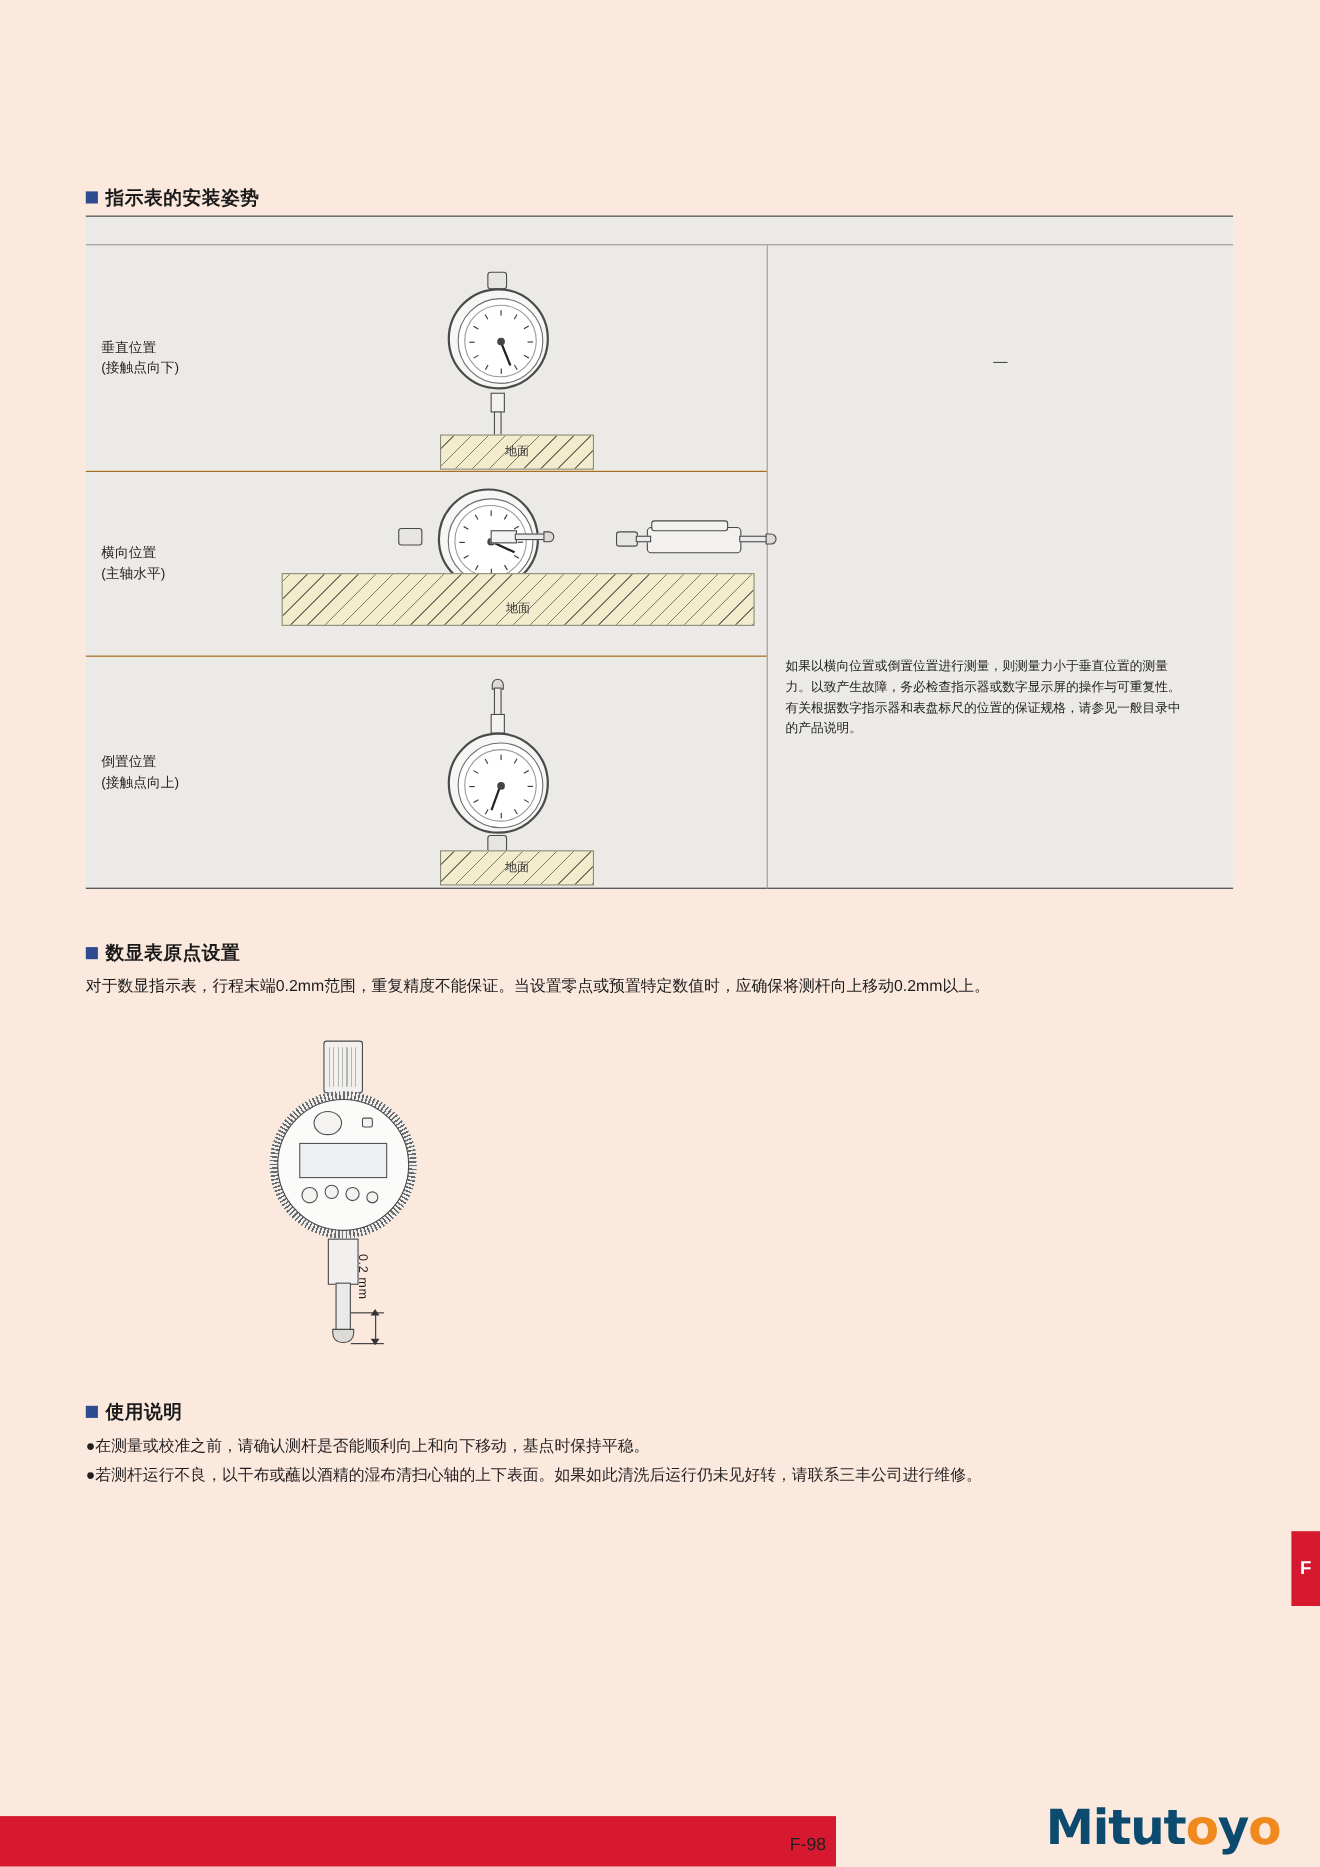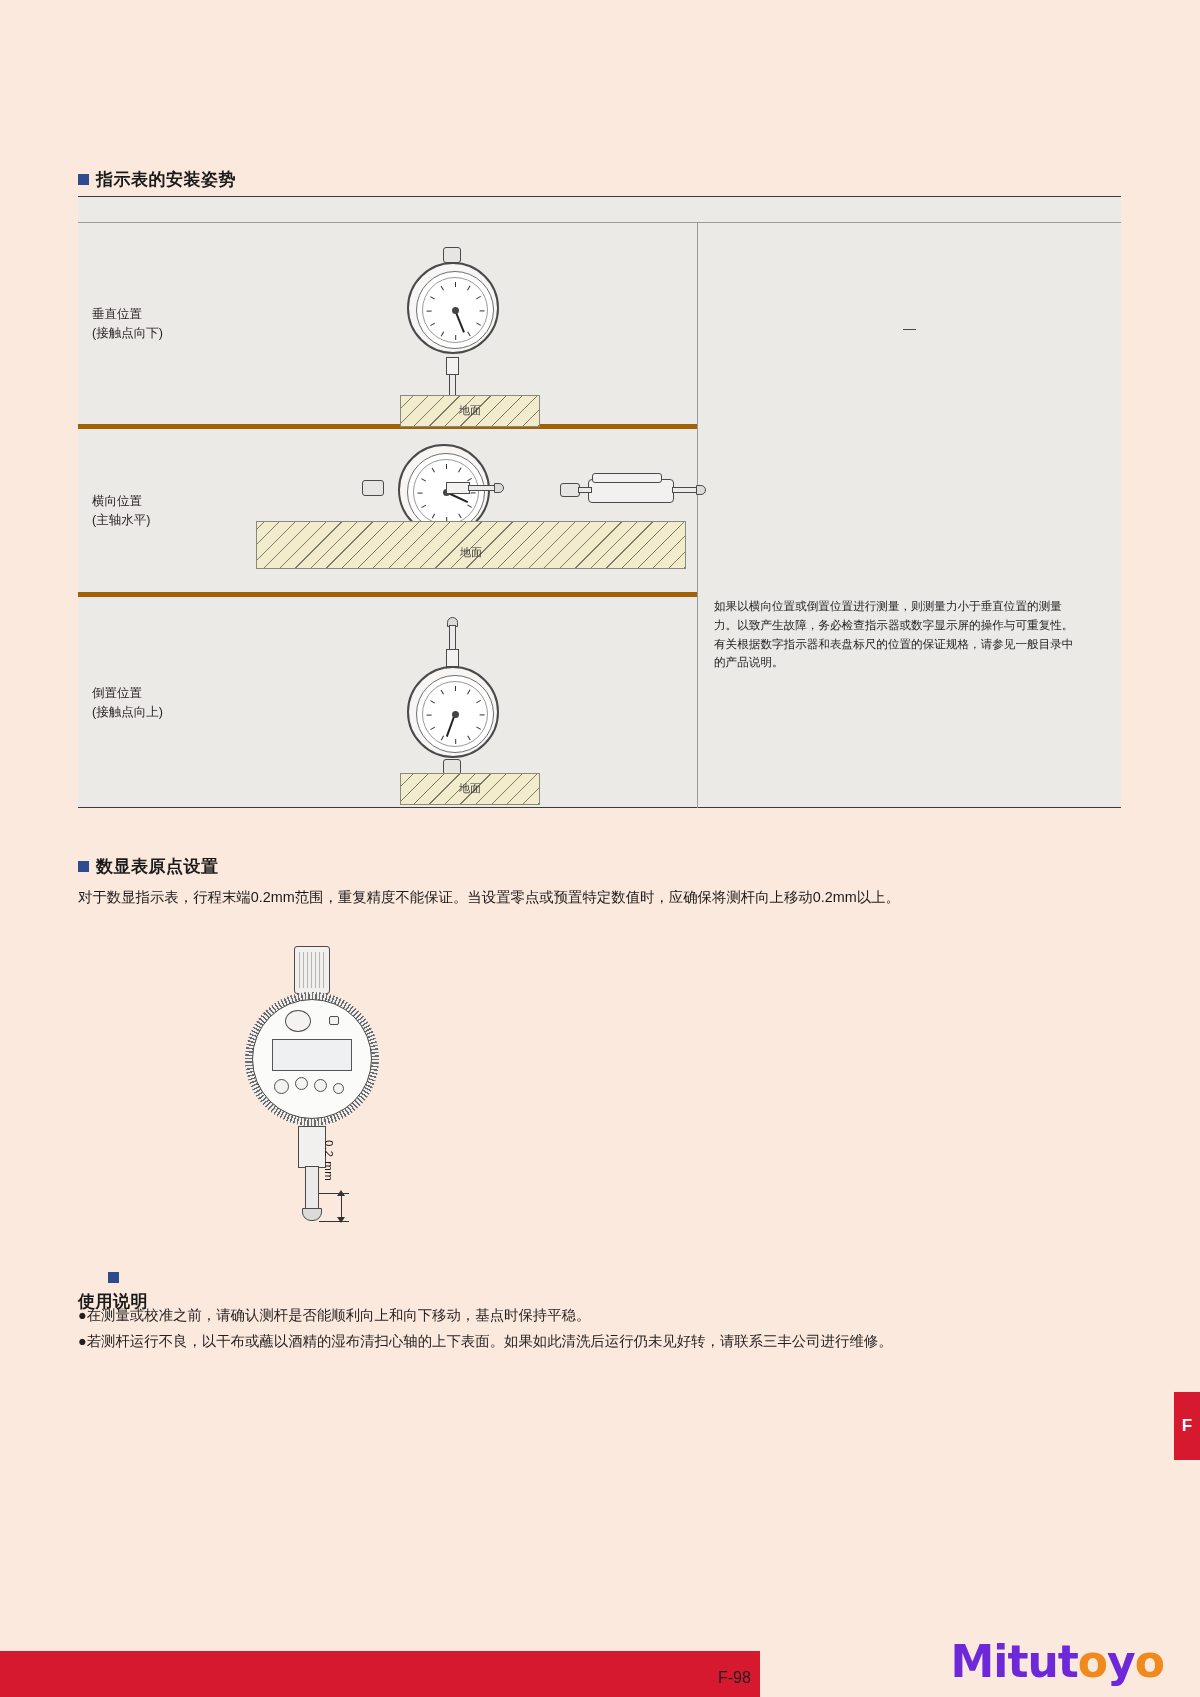--- a/index.html
+++ b/index.html
@@ -46,21 +46,21 @@
   }
   .col-pos { width:620px; border-right:1px solid #9d9a97; }
   .col-rem { flex:1; }
 
   .tbl-body { display:flex; height:585px; }
   .body-left { width:620px; border-right:1px solid #9d9a97; }
   .body-right { flex:1; position:relative; }
 
   .row {
     position:relative;
-    border-bottom:5px solid #a16207;
+    border-bottom:1px solid #a16207;
   }
   .row:last-child { border-bottom:none; }
   .row1 { height:206px; }
   .row2 { height:168px; }
   .row3 { height:211px; }
 
   .row-label {
     position:absolute; left:14px; top:50%;
     transform:translateY(-50%);
     font-size:12.5px; line-height:1.55;
@@ -233,21 +233,21 @@
   .footer-page {
     position:absolute; left:718px; bottom:10px;
     font-size:16px; color:#231f20;
   }
   .logo {
     position:absolute; right:36px; bottom:10px;
     font-size:44px; font-weight:bold; letter-spacing:-1px;
     color:#231f20;
     font-family:"DejaVu Sans", sans-serif;
   }
-  .logo .m { color:#6d28d9; }
+  .logo .m { color:#0c4a6e; }
   .logo .o1 { color:#f08a1e; }
   .logo .o2 { color:#f08a1e; }
 </style>
 </head>
 <body>
 
 <div class="page">
 
   <div class="sec-head" style="left:78px; top:168px;">
     <span class="sq"></span>
@@ -424,21 +424,21 @@
     <div class="digi-rod"></div>
     <div class="digi-tip"></div>
     <div class="dim-ext1"></div>
     <div class="dim-ext2"></div>
     <div class="dim-line"></div>
     <div class="dim-arrow-t"></div>
     <div class="dim-arrow-b"></div>
     <div class="dim-label">0.2 mm</div>
   </div>
 
-  <div class="sec-head" style="left:78px; top:1272px;flex-direction:column;">
+  <div class="sec-head" style="left:78px; top:1272px;">
     <span class="sq"></span>
     <span>使用说明</span>
   </div>
 
   <div class="bullets" style="left:78px; top:1302px;">
     <div>●在测量或校准之前，请确认测杆是否能顺利向上和向下移动，基点时保持平稳。</div>
     <div>●若测杆运行不良，以干布或蘸以酒精的湿布清扫心轴的上下表面。如果如此清洗后运行仍未见好转，请联系三丰公司进行维修。</div>
   </div>
 
   <div class="tab-f">F</div>

